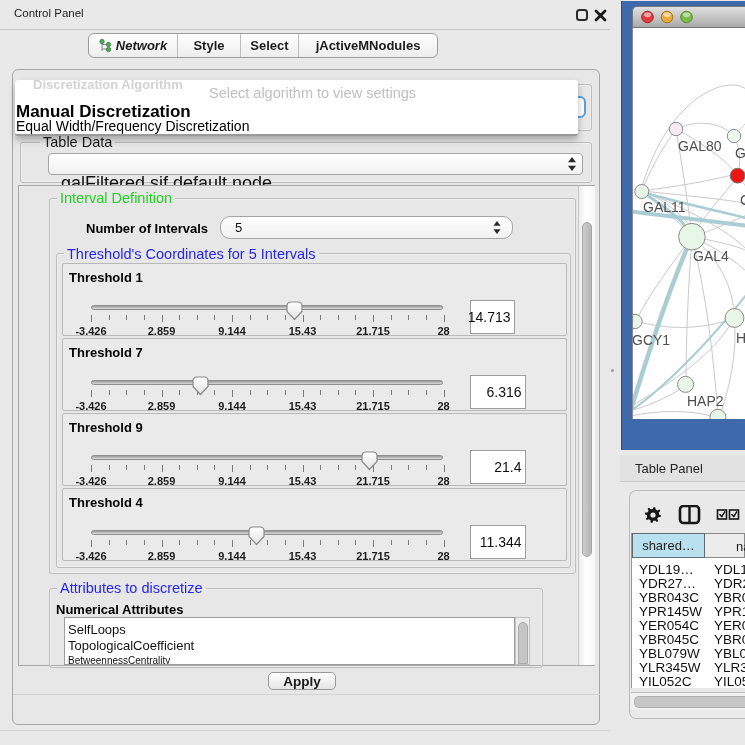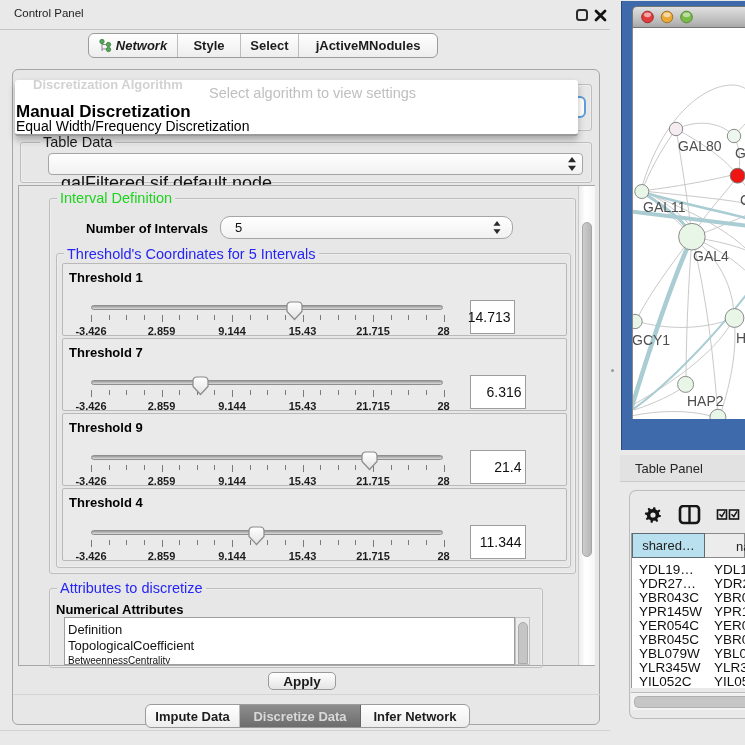--- a/index.html
+++ b/index.html
@@ -245,37 +245,32 @@
         </linearGradient>
       </defs>
       <path d="M1 5 Q1 1 5 1 L12 1 Q16 1 16 5 L16 10.5 L8.5 18.5 L1 10.5 Z" fill="url(#th3)" stroke="#8a8a8a" stroke-width="1.2"></path>
     </svg>
   <div class="fld" style="left:470px;top:525px;width:56px;height:34px;">11.344</div>
 
   <div class="grp" style="left:49px;top:588px;width:492px;height:78px;"></div>
   <div class="grptitle" style="left:57px;top:581px;color:#2525f5;">Attributes to discretize</div>
   <div class="abs bold13" style="left:56px;top:602px;">Numerical Attributes</div>
   <div class="abs" style="left:64px;top:617px;width:451px;height:48px;background:#fff;border:1px solid #9e9e9e;box-sizing:border-box;overflow:hidden;">
-     <div style="position:absolute;left:3px;top:4px;font-size:13px;color:#111;">Definition</div>
+     <div style="position:absolute;left:3px;top:4px;font-size:13px;color:#111;">SelfLoops</div>
      <div style="position:absolute;left:3px;top:20px;font-size:13px;color:#111;">TopologicalCoefficient</div>
      <div style="position:absolute;left:3px;top:37px;font-size:10px;color:#111;">BetweennessCentrality</div>
   </div>
   <div class="abs" style="left:515px;top:617px;width:15px;height:48px;background:#ececec;border:1px solid #c2c2c2;box-sizing:border-box;"></div>
   <div class="abs" style="left:517.5px;top:622px;width:10px;height:42px;border-radius:5px 5px 0 0;background:#c5c5c5;border:1px solid #aaa;box-sizing:border-box;"></div>
 
   <div class="abs" style="left:13px;top:694px;width:587px;height:1px;background:#d4d4d4;"></div>
   <div class="abs" style="left:268px;top:672px;width:68px;height:18px;border:1px solid #9a9a9a;border-radius:5px;
        background:linear-gradient(#ffffff,#e4e4e4);display:flex;align-items:center;justify-content:center;
        font-size:13.5px;font-weight:600;color:#1a1a1a;box-sizing:border-box;">Apply</div>
 
-  <div class="seg" style="left:145px;top:704px;height:22px;">
-    <div style="width:93px;">Impute Data</div>
-    <div class="sel" style="width:120px;">Discretize Data</div>
-    <div style="width:108px;">Infer Network</div>
-  </div>
   <div class="abs" style="left:0;top:730px;width:610px;height:1px;background:#d2d2d2;"></div>
 
   <div class="abs" style="left:15px;top:80px;width:563px;height:56px;background:#fff;border-radius:3px;
        border-bottom:2px solid #9a9a9a;box-shadow:0 4px 7px rgba(0,0,0,0.28);box-sizing:border-box;">
      <div style="position:absolute;left:18px;top:-3px;font-size:13px;font-weight:700;color:#d2d2d2;">Discretization Algorithm</div>
      <div style="position:absolute;left:194px;top:5px;font-size:14.5px;color:#bfbfbf;">Select algorithm to view settings</div>
      <div style="position:absolute;left:1px;top:22px;font-size:17px;font-weight:700;color:#000;">Manual Discretization</div>
      <div style="position:absolute;left:1px;top:38px;font-size:14px;color:#000;">Equal Width/Frequency Discretization</div>
   </div>
 

